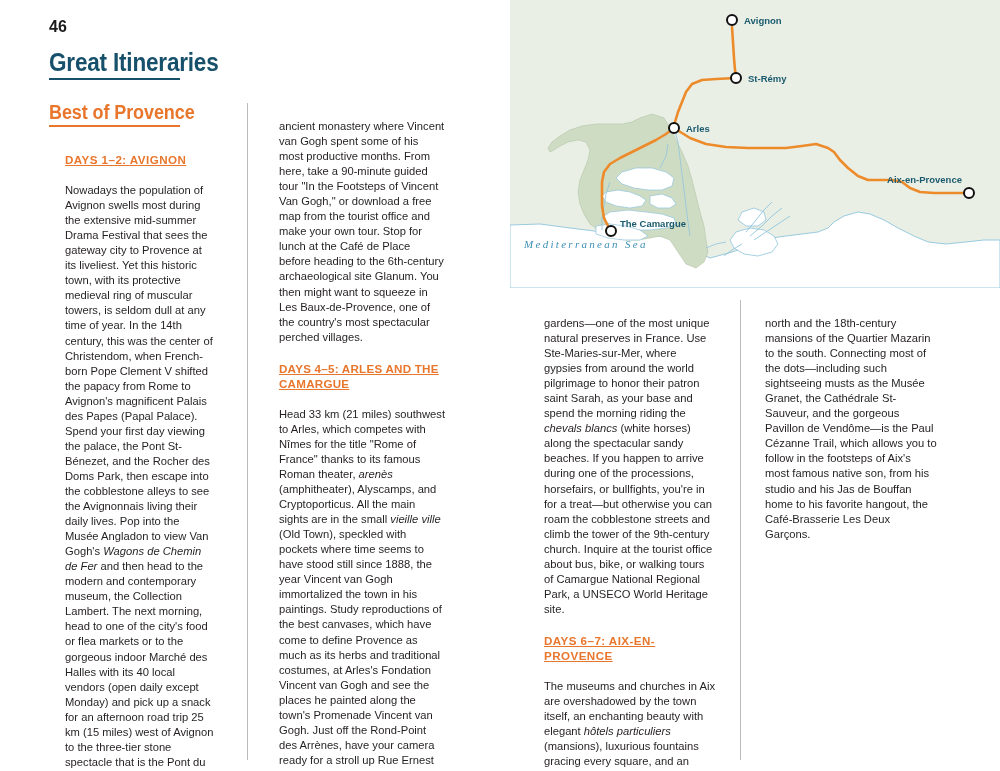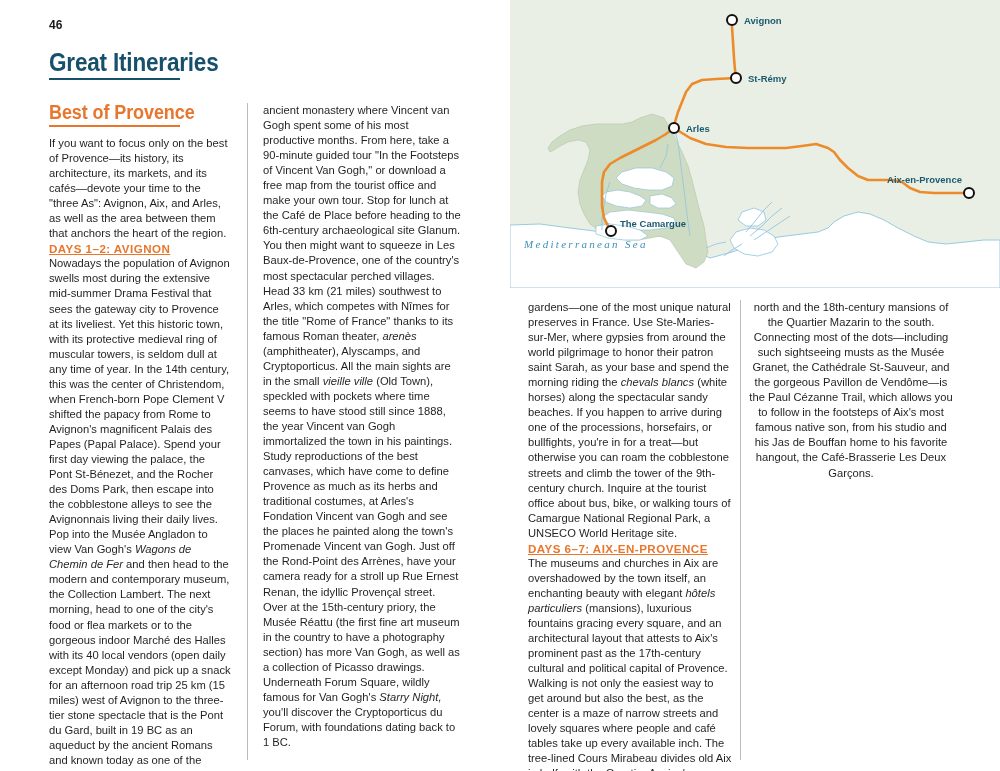--- a/index.html
+++ b/index.html
@@ -32,21 +32,21 @@
     background: #e9efe5;
     overflow: hidden;
   }
   .map-svg { display: block; width: 490px; height: 288px; }
 
   
   .folio {
     position: absolute;
     left: 49px;
     top: 18px;
-    font-size: 12px;
+    font-size: 16px;
     font-weight: bold;
     letter-spacing: 0.2px;
     color: #1a1a1a;
   }
   .section-title {
     position: absolute;
     left: 49px;
     top: 48px;
     font-size: 25px;
     font-weight: bold;
@@ -88,27 +88,27 @@
 
   
   .col {
     position: absolute;
     font-size: 11.2px;
     line-height: 15.05px;
     color: #231f20;
     text-align: left;
   }
   .col p {
-    margin: 0;
+    margin: 16px;
     hyphens: none;
   }
   .col-1 { left: 49px;  top: 136px; width: 182px; }
   .col-2 { left: 263px; top: 103px; width: 198px; }
   .col-3 { left: 528px; top: 300px; width: 204px; }
-  .col-4 { left: 749px; top: 300px; width: 204px; text-align: center; }
+  .col-4 { left: 749px; top: 300px; width: 204px; }
 
   .rule-v {
     position: absolute;
     width: 0.8px;
     background: #b9bcbe;
   }
   .rule-v-1 { left: 247px; top: 103px; height: 657px; }
   .rule-v-2 { left: 740px; top: 300px; height: 460px; }
 
   .dayhead {
@@ -220,28 +220,28 @@
   <div class="folio">46</div>
   <div class="section-title">Great Itineraries</div>
   <div class="section-title-rule"></div>
   <div class="sub-title">Best of Provence</div>
   <div class="sub-title-rule"></div>
 
   <div class="rule-v rule-v-1"></div>
   <div class="rule-v rule-v-2"></div>
 
   <div class="col col-1">
-    <p>If you want to focus only on the best of Provence—its history, its architecture, its markets, and its cafés—devote your time to the "three As": Avignon, Aix, and Arles, as well as the area between them that anchors the heart of the region.</p>
     <p class="dayhead">DAYS 1–2: AVIGNON</p>
     <p><span>Nowadays the population of Avignon swells most during the extensive mid-summer Drama Festival that sees the gateway city to Provence at its liveliest. Yet this historic town, with its protective medieval ring of muscular towers, is seldom dull at any time of year. In the 14th century, this was the center of Christendom, when French-born Pope Clement V shifted the papacy from Rome to Avignon's magnificent Palais des Papes (Papal Palace). Spend your first day viewing the palace, the Pont St-Bénezet, and the Rocher des Doms Park, then escape into the cobblestone alleys to see the Avignonnais living their daily lives. Pop into the Musée Angladon to view Van Gogh's </span><em>Wagons de Chemin de Fer</em><span> and then head to the modern and contemporary museum, the Collection Lambert. The next morning, head to one of the city's food or flea markets or to the gorgeous indoor Marché des Halles with its 40 local vendors (open daily except Monday) and pick up a snack for an afternoon road trip 25 km (15 miles) west of Avignon to the three-tier stone spectacle that is the Pont du Gard, built in 19 BC as an aqueduct by the ancient Romans and known today as one of the wonders of the classical world.</span></p>
 
   </div>
 
   <div class="col col-2">
     <p>ancient monastery where Vincent van Gogh spent some of his most productive months. From here, take a 90-minute guided tour "In the Footsteps of Vincent Van Gogh," or download a free map from the tourist office and make your own tour. Stop for lunch at the Café de Place before heading to the 6th-century archaeological site Glanum. You then might want to squeeze in Les Baux-de-Provence, one of the country's most spectacular perched villages.</p>
+    <p class="dayhead tight">DAYS 4–5: ARLES AND THE CAMARGUE</p>
     <p><span>Head 33 km (21 miles) southwest to Arles, which competes with Nîmes for the title "Rome of France" thanks to its famous Roman theater, </span><em>arenès</em><span> (amphitheater), Alyscamps, and Cryptoporticus. All the main sights are in the small </span><em>vieille ville</em><span> (Old Town), speckled with pockets where time seems to have stood still since 1888, the year Vincent van Gogh immortalized the town in his paintings. Study reproductions of the best canvases, which have come to define Provence as much as its herbs and traditional costumes, at Arles's Fondation Vincent van Gogh and see the places he painted along the town's Promenade Vincent van Gogh. Just off the Rond-Point des Arrènes, have your camera ready for a stroll up Rue Ernest Renan, the idyllic Provençal street. Over at the 15th-century priory, the Musée Réattu (the first fine art museum in the country to have a photography section) has more Van Gogh, as well as a collection of Picasso drawings. Underneath Forum Square, wildly famous for Van Gogh's </span><em>Starry Night,</em><span> you'll discover the Cryptoporticus du Forum, with foundations dating back to 1 BC.</span></p>
 
   </div>
 
   <div class="col col-3">
     <p><span>gardens—one of the most unique natural preserves in France. Use Ste-Maries-sur-Mer, where gypsies from around the world pilgrimage to honor their patron saint Sarah, as your base and spend the morning riding the </span><em>chevals blancs</em><span> (white horses) along the spectacular sandy beaches. If you happen to arrive during one of the processions, horsefairs, or bullfights, you're in for a treat—but otherwise you can roam the cobblestone streets and climb the tower of the 9th-century church. Inquire at the tourist office about bus, bike, or walking tours of Camargue National Regional Park, a UNSECO World Heritage site.</span></p>
     <p class="dayhead">DAYS 6–7: AIX-EN-PROVENCE</p>
     <p><span>The museums and churches in Aix are overshadowed by the town itself, an enchanting beauty with elegant </span><em>hôtels particuliers</em><span> (mansions), luxurious fountains gracing every square, and an architectural layout that attests to Aix's prominent past as the 17th-century cultural and political capital of Provence. Walking is not only the easiest way to get around but also the best, as the center is a maze of narrow streets and lovely squares where people and café tables take up every available inch. The tree-lined Cours Mirabeau divides old Aix in half, with the Quartier Ancien's medieval streets to the</span></p>
   </div>
 

